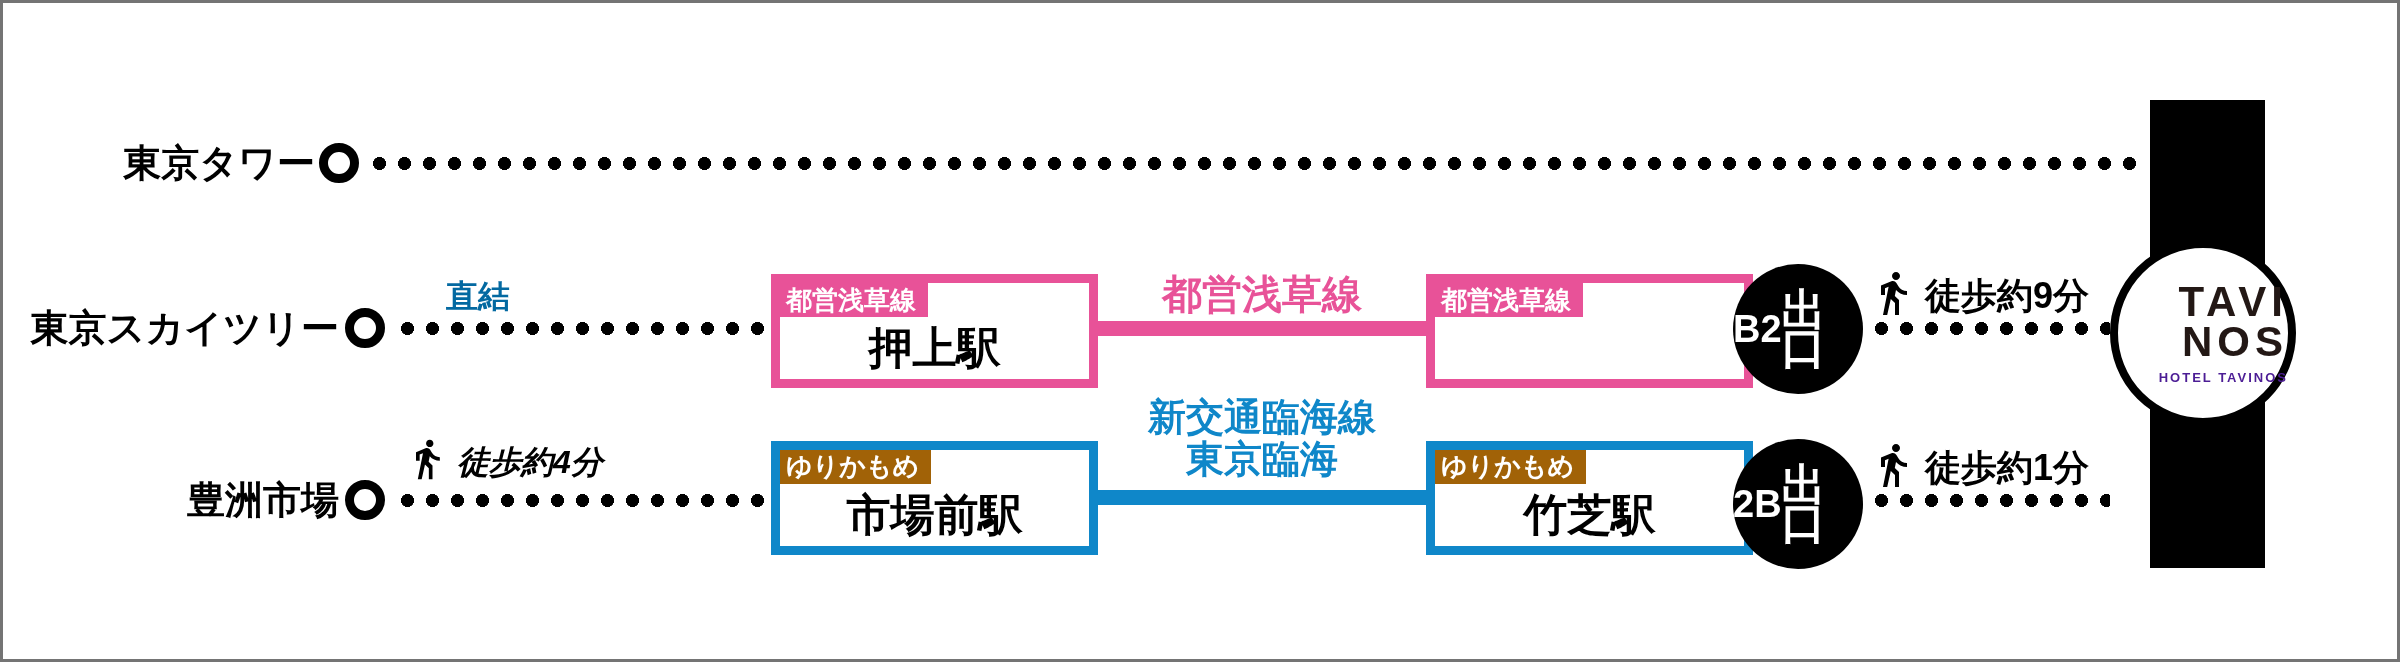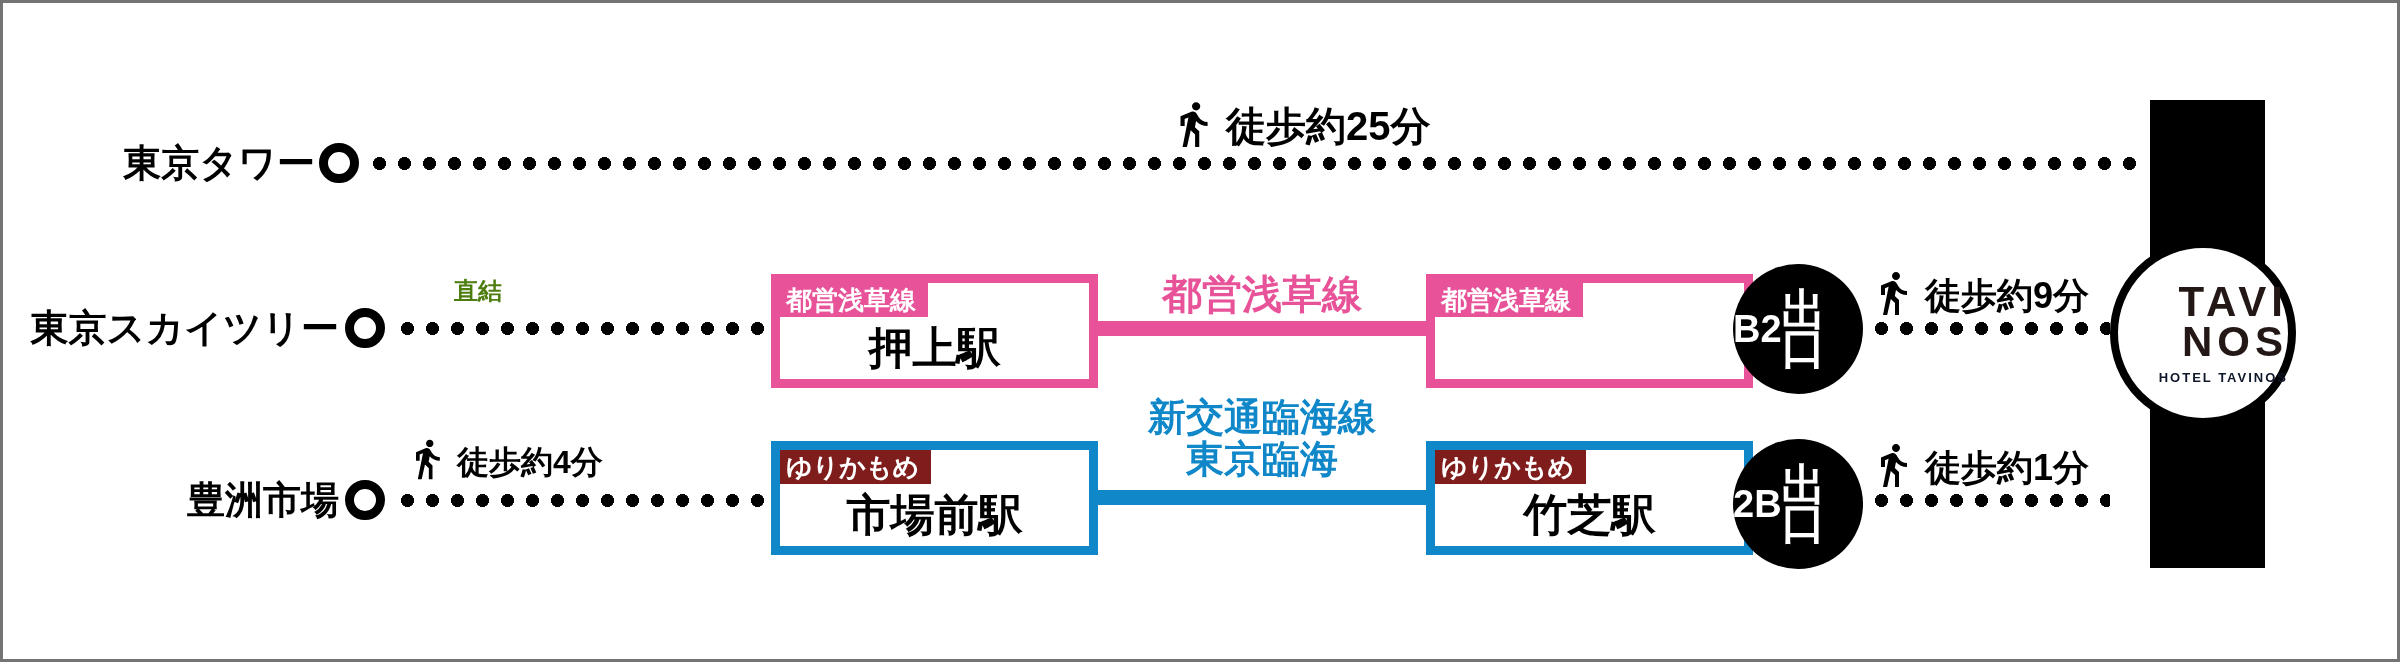--- a/index.html
+++ b/index.html
@@ -25,40 +25,40 @@
     background-image:radial-gradient(circle 6.5px at 50% 50%, #000 98%, transparent 100%);
     background-size:25px 13px;background-repeat:repeat-x;
   }
   
   .walk{
     position:absolute;display:flex;align-items:flex-end;gap:8px;color:#000;
   }
   .walk .wtxt{font-weight:bold;white-space:nowrap;padding-bottom:2px;}
   .walk.big .wtxt{font-size:40px;line-height:44px;}
   .walk.small .wtxt{font-size:36px;line-height:40px;}
-  .walk.tiny .wtxt{font-size:32px;line-height:36px;}
+  .walk.tiny .wtxt{font-size:32px;line-height:36px;font-style:italic;}
   .wicon{display:block;fill:#000;}
   
   .direct{
-    position:absolute;font-weight:bold;font-size:24px;color:#4d7c0f;
+    position:absolute;font-weight:bold;font-size:32px;color:#0369a1;
     text-align:center;white-space:nowrap;
   }
   
   .station-box{
     position:absolute;width:327px;height:114px;background:#fff;
     box-sizing:border-box;border:9px solid;
   }
   .station-box.pink{border-color:#E85298;}
   .station-box.blue{border-color:#0F87C9;}
   .line-badge{
     position:absolute;left:0;top:0;color:#fff;font-weight:bold;
     font-size:26px;line-height:34px;padding:0 12px 0 6px;white-space:nowrap;
   }
   .line-badge.pink{background:#E85298;}
-  .line-badge.blue{background:#7f1d1d;}
+  .line-badge.blue{background:#a16207;font-family:Liberation Serif, serif;}
   .station-name{
     position:absolute;left:0;right:0;top:34px;bottom:0;
     display:flex;align-items:center;justify-content:center;
     font-weight:bold;font-size:44px;color:#000;white-space:nowrap;
   }
   
   .rail-bar{position:absolute;left:1095px;width:328px;height:15px;}
   .rail-bar.pink{background:#E85298;}
   .rail-bar.blue{background:#0F87C9;}
   .rail-label{
@@ -76,36 +76,30 @@
   .exit-circle .code{font-weight:bold;font-size:38px;line-height:42px;}
   .exit-circle .word{font-weight:bold;font-size:44px;line-height:38px;}
   
   .hotel-bar{position:absolute;left:2147px;top:97px;width:115px;height:468px;background:#000;z-index:1;}
   .logo-circle{
     position:absolute;left:2107px;top:237px;width:186px;height:186px;border-radius:50%;
     background:#fff;border:8px solid #000;box-sizing:border-box;z-index:2;
     display:flex;flex-direction:column;align-items:flex-end;justify-content:center;
   }
   .logo-l{font-weight:bold;color:#231815;font-size:42px;line-height:40px;letter-spacing:5px;text-indent:5px;}
-  .logo-sub{font-weight:bold;color:#0f172a;font-size:13px;letter-spacing:2px;margin-top:8px;white-space:nowrap;}
+  .logo-sub{font-weight:bold;color:#4c1d95;font-size:13px;letter-spacing:2px;margin-top:8px;white-space:nowrap;}
 </style>
 </head>
 <body>
 
 <div class="canvas">
 
   <div class="origin-label" style="width:312px;top:140px">東京タワー</div>
   <div class="ring" style="left:316px;top:140px"></div>
   <div class="dots" style="left:364px;top:154px;width:1781px"></div>
-  <div class="walk big" style="left:1165px;top:95px;height:52px">
-    <svg class="wicon" width="50" height="52" viewBox="0 0 24 24">
-      <path d="M13.5 5.5c1.1 0 2-.9 2-2s-.9-2-2-2-2 .9-2 2 .9 2 2 2zM9.8 8.9 7 23h2.1l1.8-8 2.1 2v6h2v-7.5l-2.1-2 .6-3C14.8 12 16.8 13 19 13v-2c-1.9 0-3.5-1-4.3-2.4l-1-1.6c-.4-.6-1-1-1.7-1-.3 0-.5.1-.8.1L6 8.3V13h2V9.6l1.8-.7"></path>
-    </svg>
-    <span class="wtxt">徒歩約25分</span>
-  </div>
 
   <div class="origin-label" style="width:336px;top:305px">東京スカイツリー</div>
   <div class="ring" style="left:342px;top:305px"></div>
   <div class="dots" style="left:392px;top:319px;width:376px"></div>
   <div class="direct" style="left:405px;top:272px;width:140px">直結</div>
 
   <div class="station-box pink" style="left:768px;top:271px">
     <div class="line-badge pink">都営浅草線</div>
     <div class="station-name">押上駅</div>
   </div>

